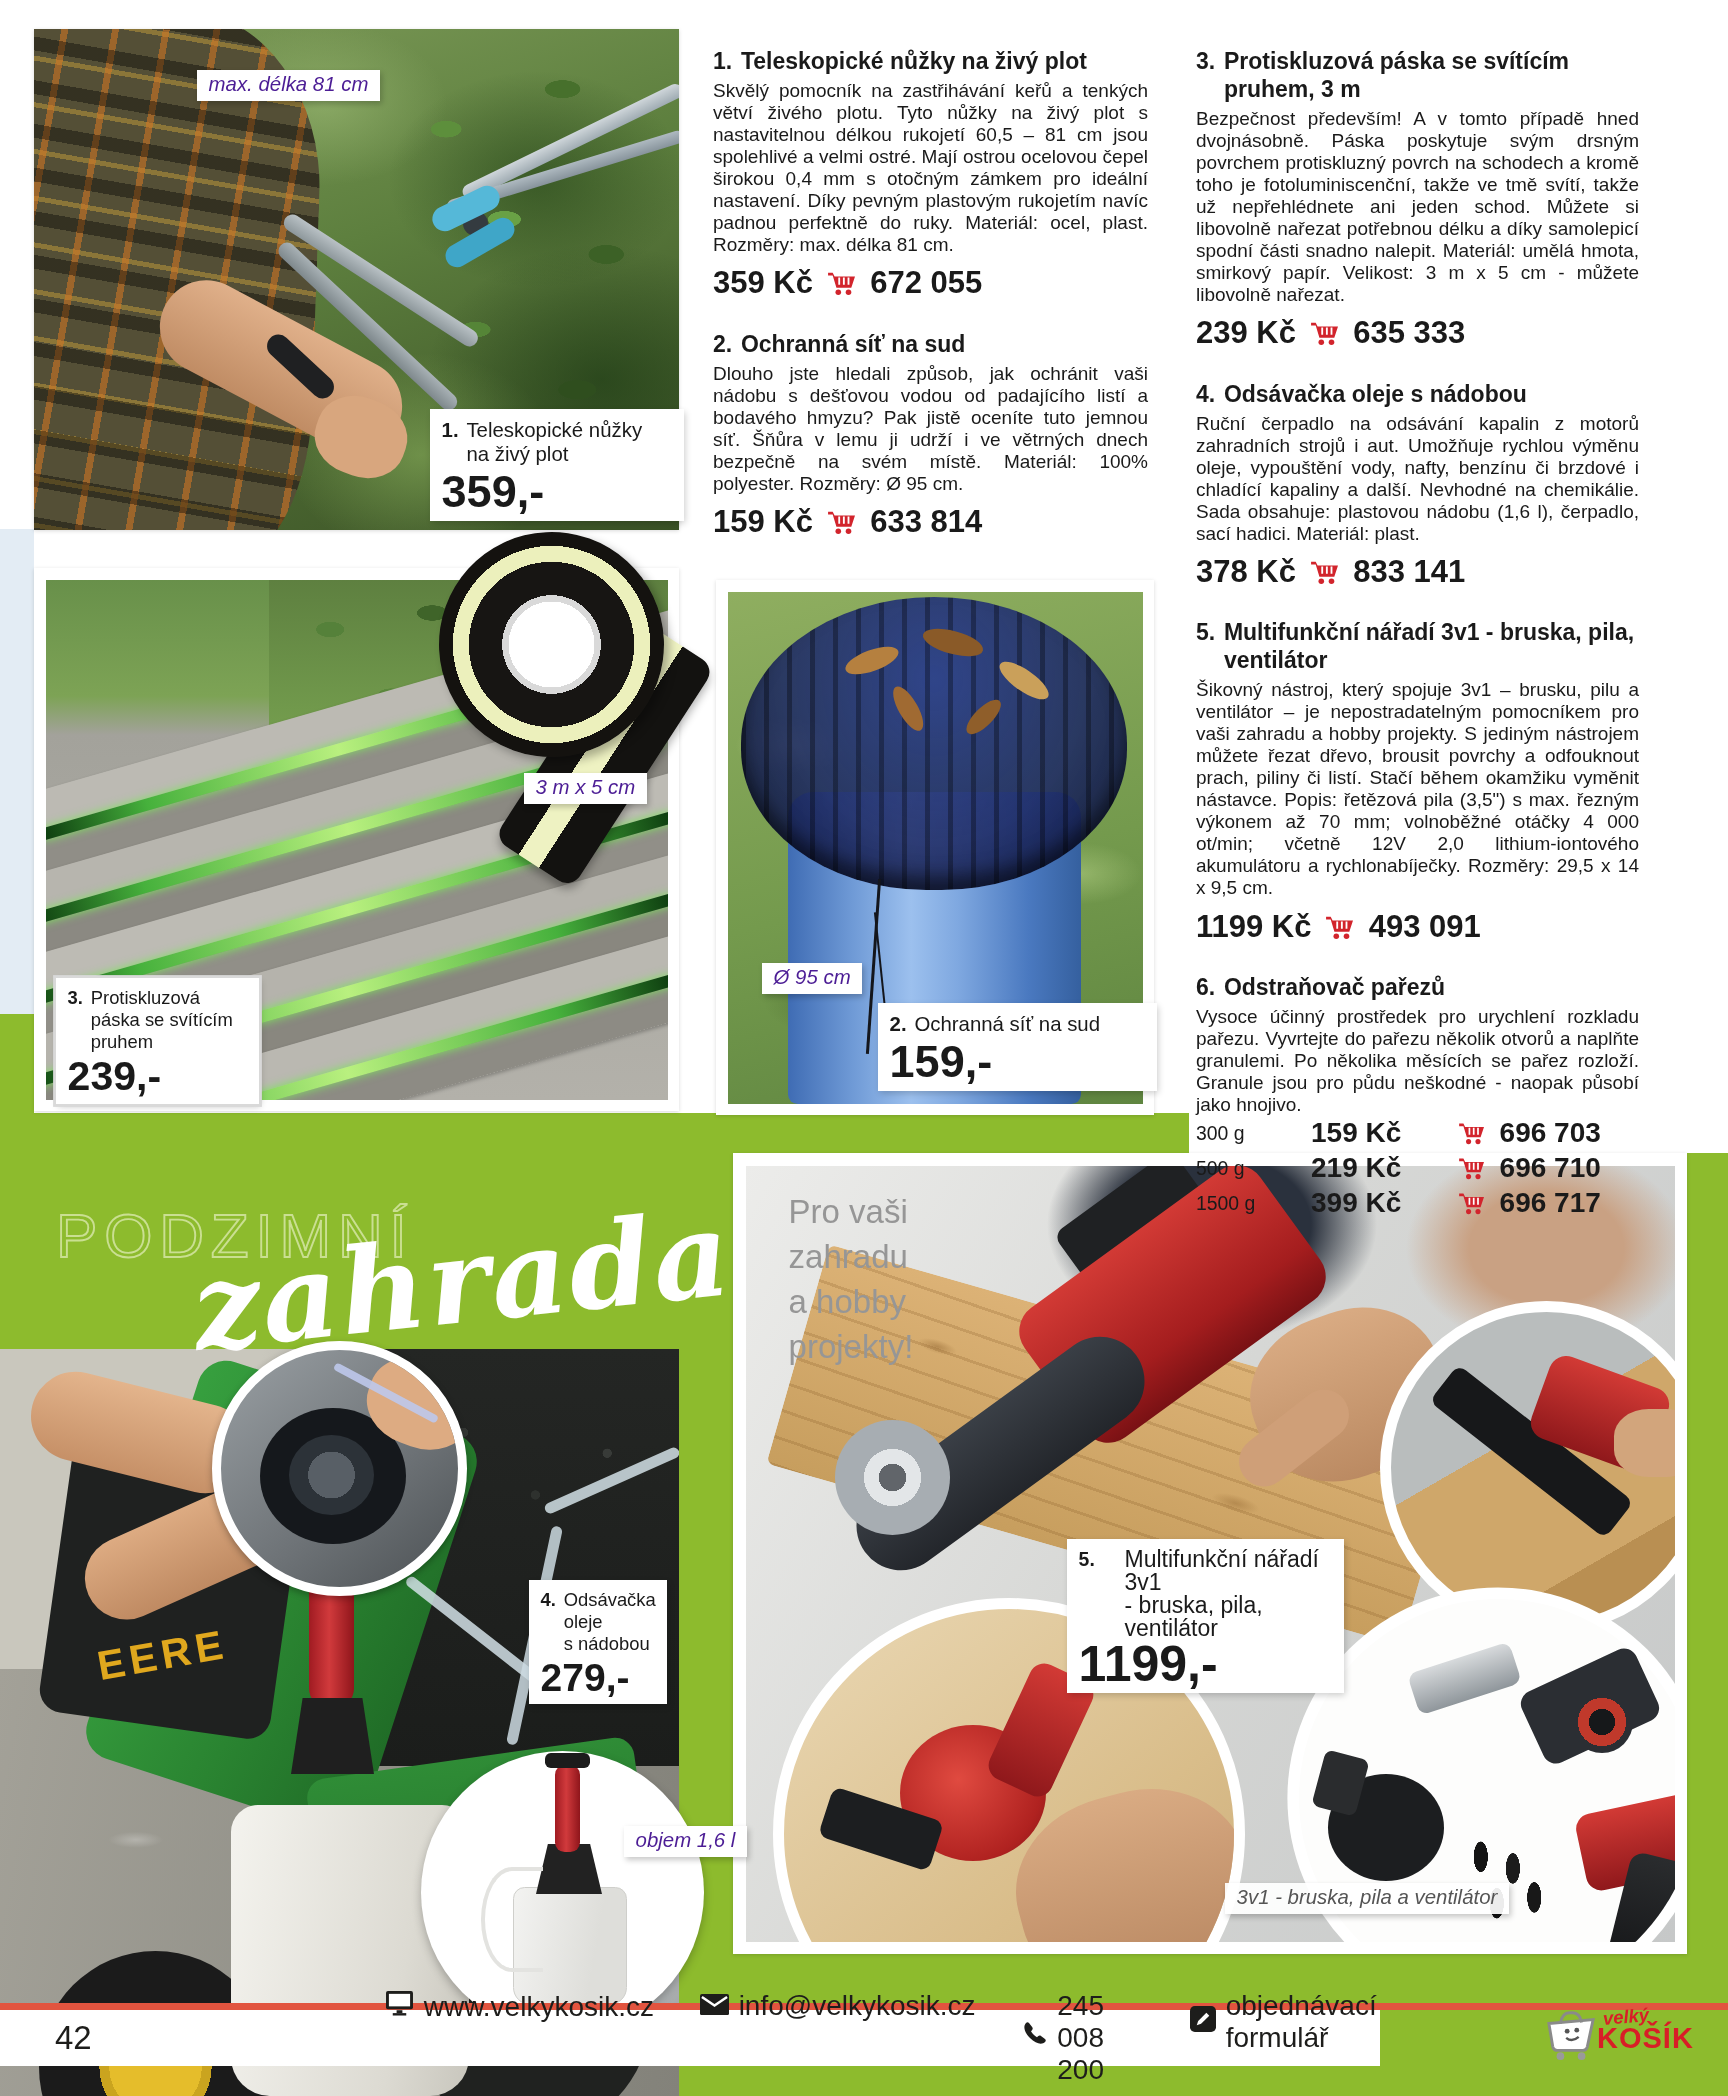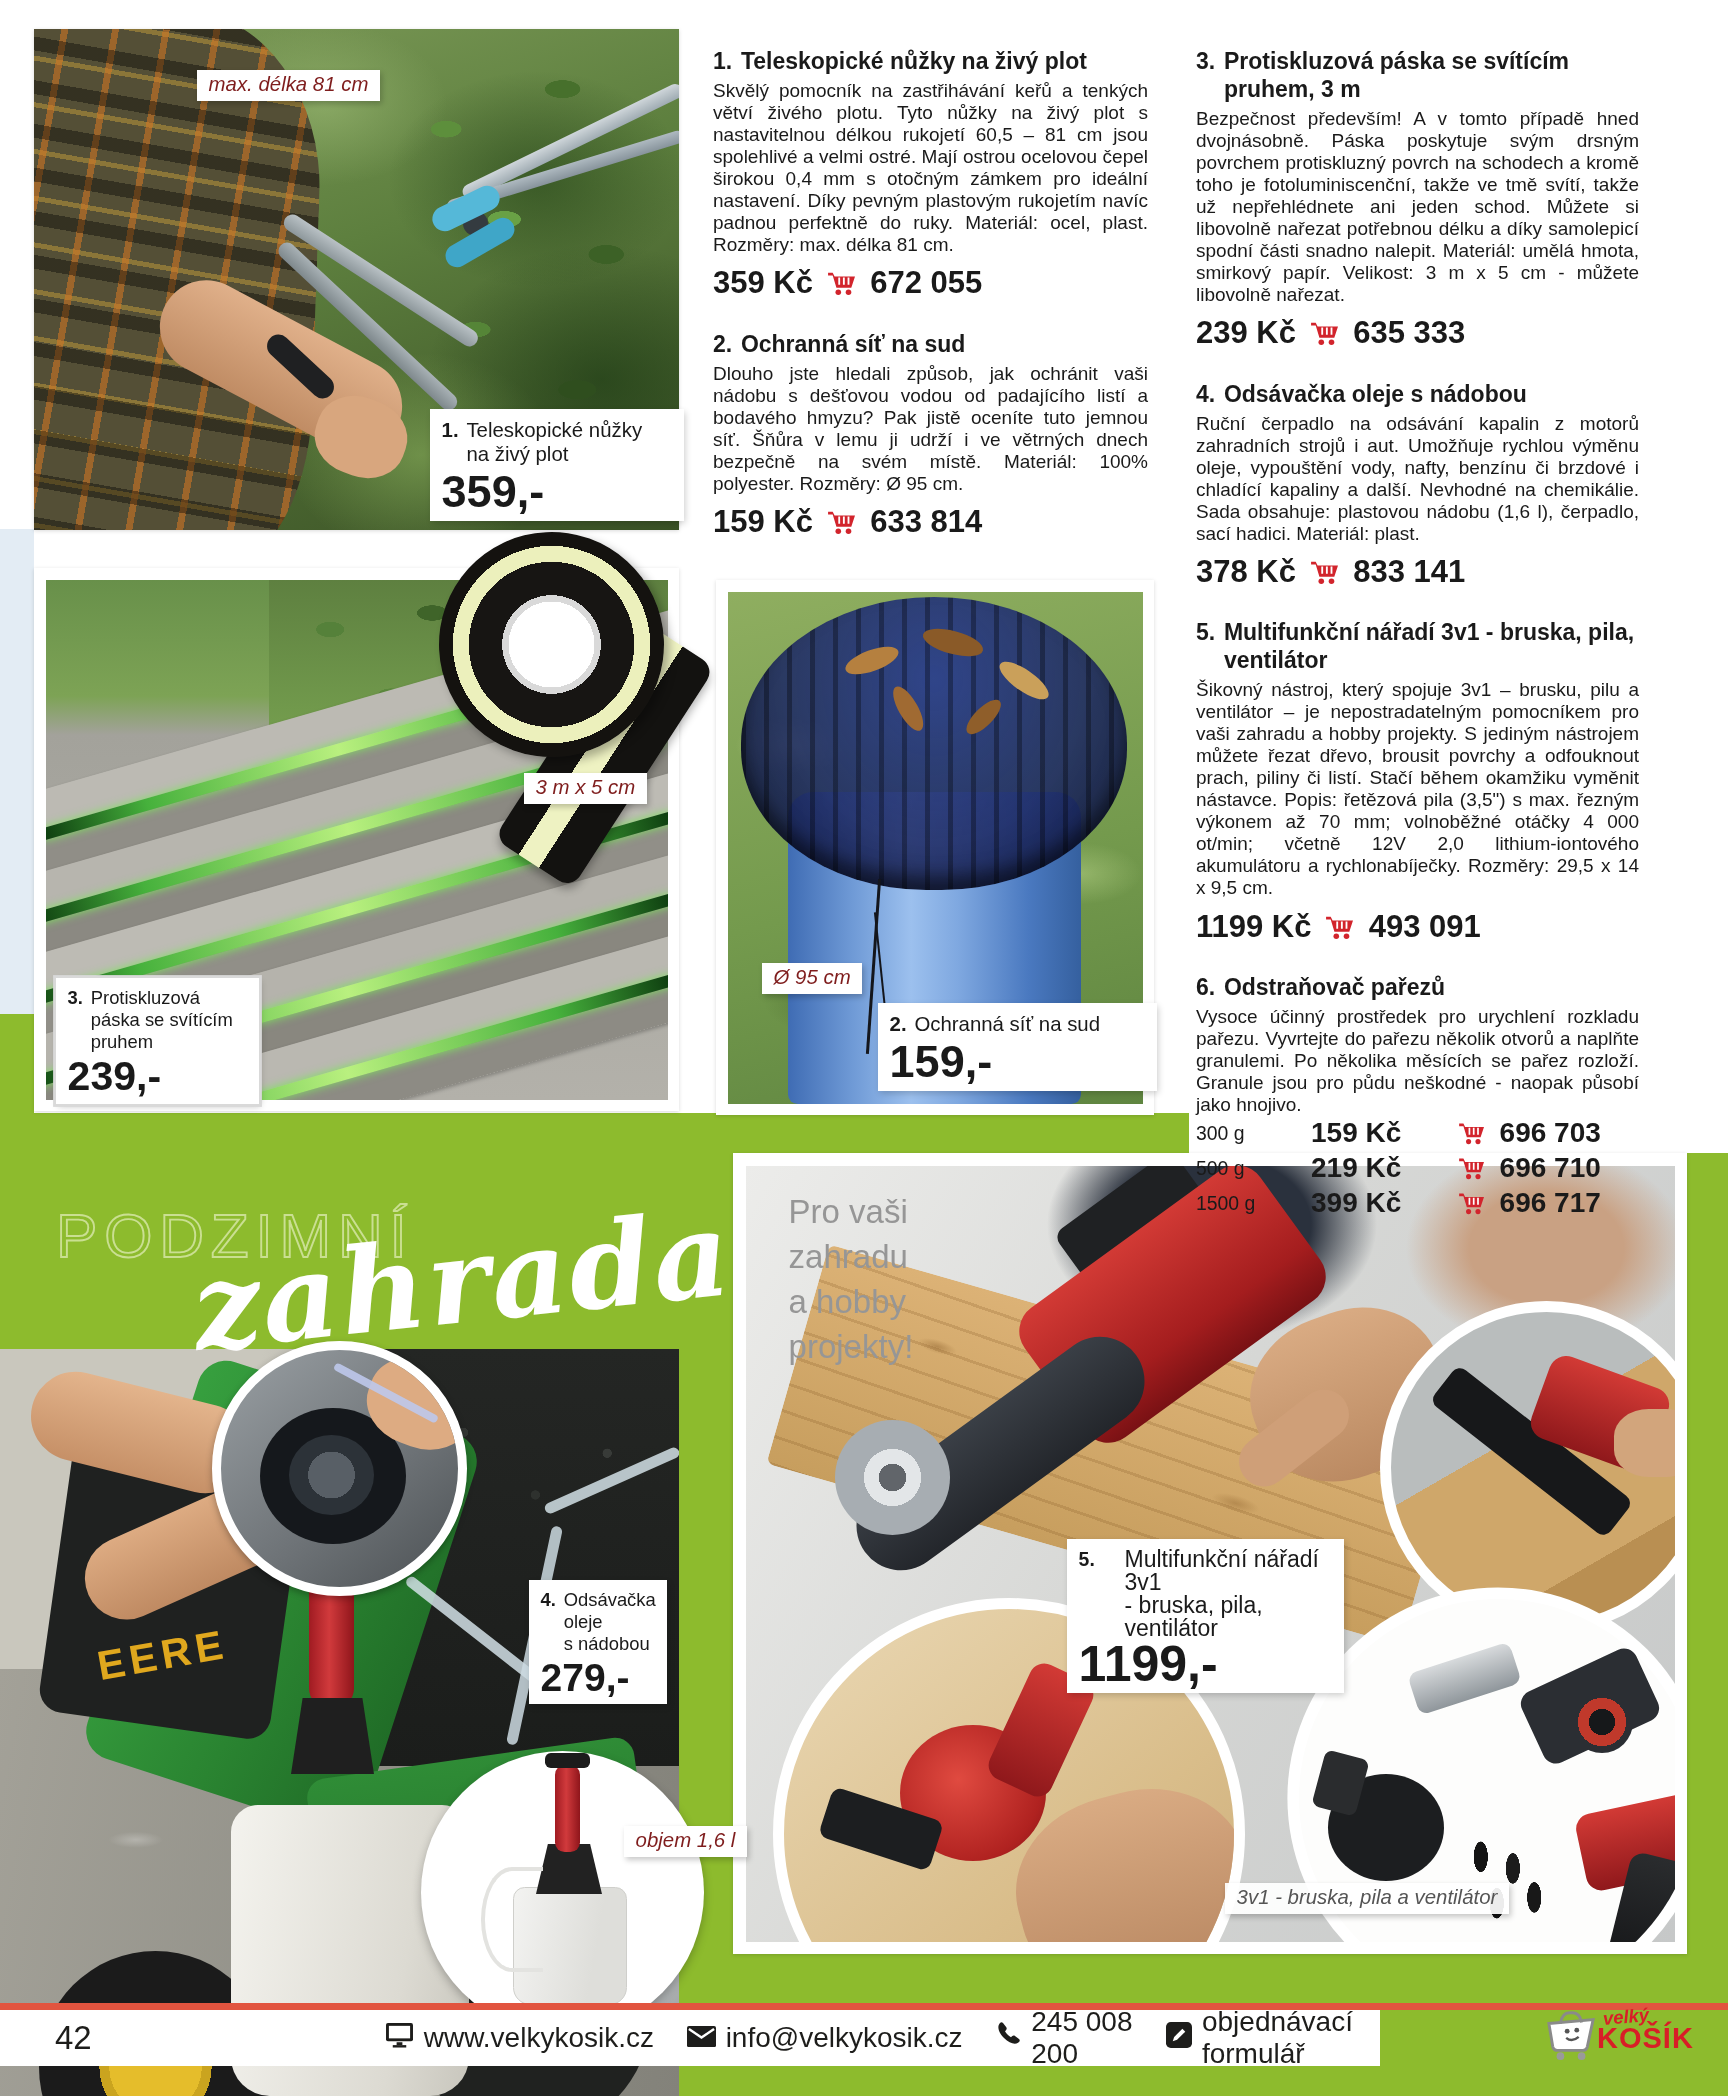--- a/index.html
+++ b/index.html
@@ -6,21 +6,21 @@
   .page{position:relative;width:1728px;height:2096px;overflow:hidden;
         font-family:"Liberation Sans","DejaVu Sans",sans-serif;color:#1a1a1a;background:#fff;}
   .abs{position:absolute;}
   
   .green{background:#8dbb2d;}
   
   .ph{position:absolute;background:#fff;box-shadow:0 1px 3.9px rgba(0,0,0,.15);}
   .ph-bg{position:absolute;overflow:hidden;}
   
   .plabel{position:absolute;background:#fff;padding:2.9px 11.6px 4.9px;font-style:italic;font-size:20.4px;
-          color:#7f1d1d;box-shadow:1.9px 2.9px 5.8px rgba(0,0,0,.22);z-index:4;white-space:nowrap;}
+          color:#4c1d95;box-shadow:1.9px 2.9px 5.8px rgba(0,0,0,.22);z-index:4;white-space:nowrap;}
   
   .badge{position:absolute;background:#fff;padding:8.7px 11.6px;z-index:4;box-shadow:1.9px 2.9px 6.8px rgba(0,0,0,.2);}
   .badge .brow{display:flex;gap:7.8px;}
   .badge .bnum{font-weight:bold;font-size:20.4px;line-height:24px;}
   .badge .blines{font-size:20.4px;line-height:24px;}
   .badge .bprice{font-weight:bold;font-size:45px;line-height:43px;margin-top:3.9px;}
   
   .col{position:absolute;top:47px;z-index:2;}
   .product{margin-top:27px;}
   .product:first-child{margin-top:0;}
@@ -40,21 +40,21 @@
         color:transparent;-webkit-text-stroke:1.9px #cadf92;z-index:2;}
   .script{position:absolute;left:192px;top:1211px;font-family:"DejaVu Serif",serif;font-style:italic;
           font-weight:bold;font-size:118px;color:#fff;transform:rotate(-6deg);z-index:2;letter-spacing:1.9px;}
   
   .promo{position:absolute;left:43px;top:23px;font-size:33px;line-height:45px;color:#969696;z-index:3;}
   
   .footer-line{position:absolute;left:0;top:2003px;width:1728px;height:6.8px;background:#e2543f;z-index:6;}
   .footer{position:absolute;left:0;top:2010px;width:1380px;height:56px;background:#fff;z-index:6;
           display:flex;align-items:center;}
   .footer .pnum{position:absolute;left:55px;font-size:33px;color:#1d1d1b;}
-  .flinks{position:absolute;left:385px;display:flex;align-items:center;gap:33px;}
+  .flinks{position:absolute;left:385px;display:flex;align-items:flex-start;gap:46px;}
   .flink{display:flex;align-items:center;gap:9.7px;font-size:28px;color:#1d1d1b;}
   .logo{position:absolute;left:1541px;top:-3.9px;width:155px;height:58px;}
   .logo .ltop{position:absolute;left:62px;top:0px;color:#d81e27;font-weight:bold;font-style:italic;
               font-size:18.4px;transform:rotate(-5deg);}
   .logo .lmain{position:absolute;left:56px;top:15.5px;color:#d81e27;font-weight:900;font-size:29px;letter-spacing:1px;}
   .circle{position:absolute;border-radius:50%;}
 </style>
 </head>
 <body>
 

